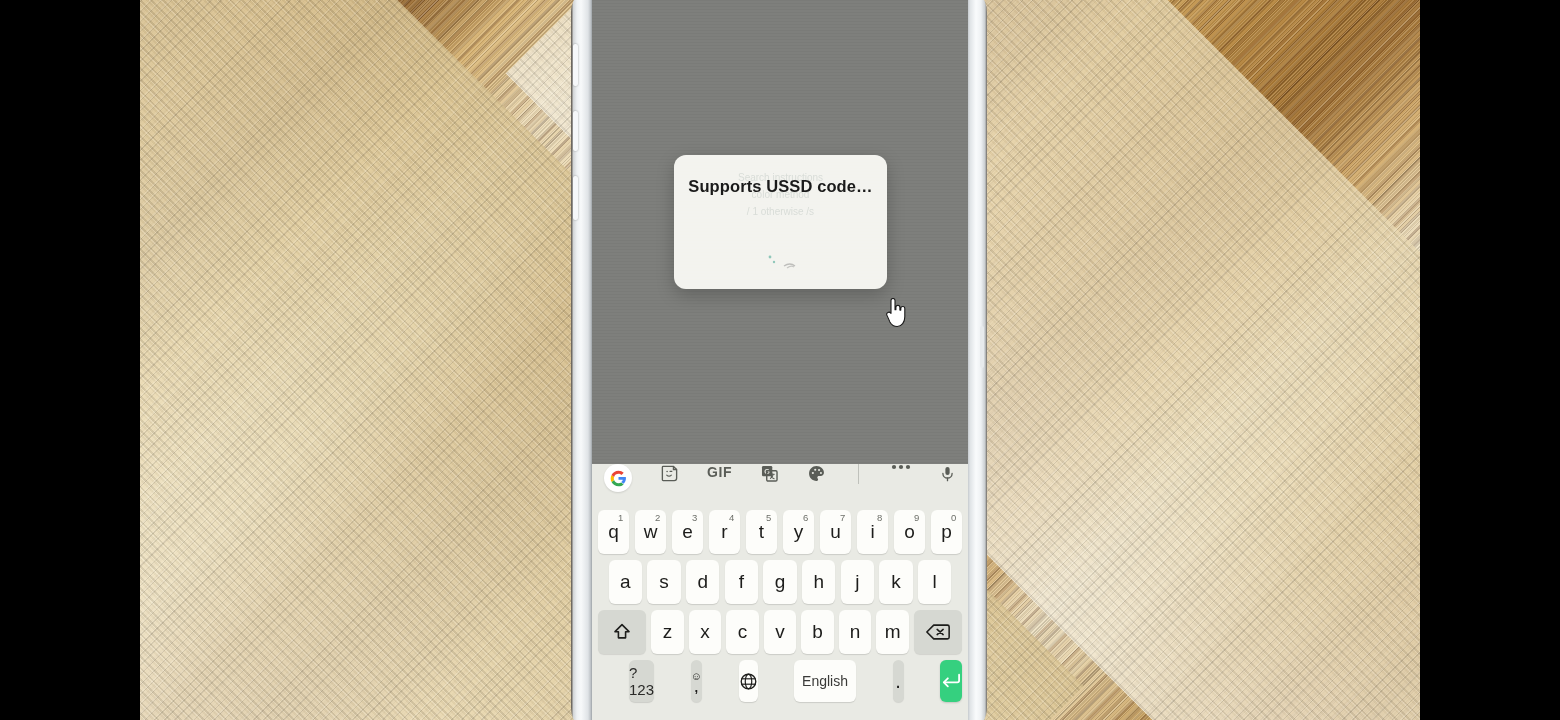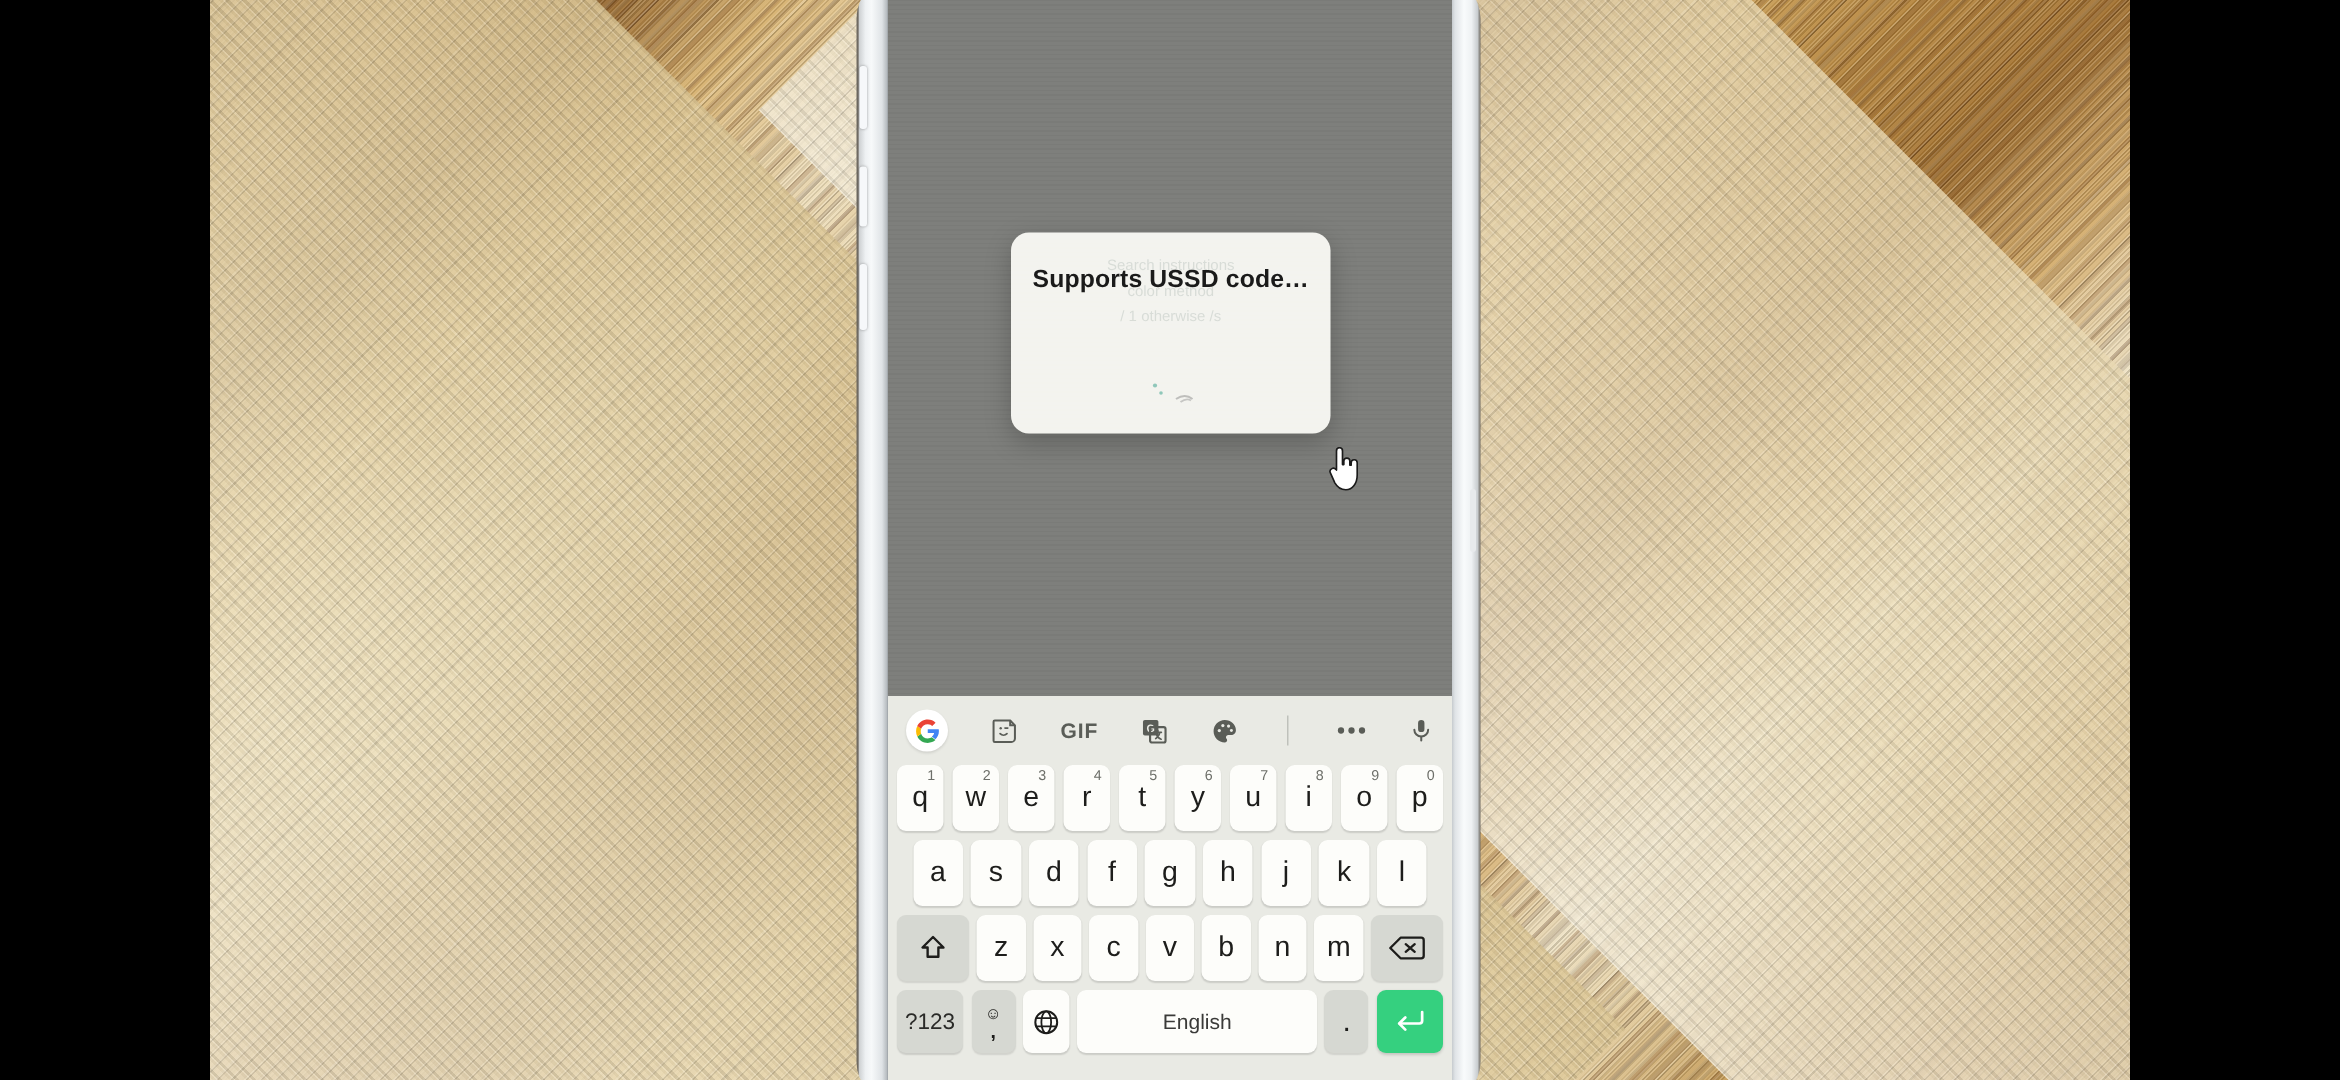--- a/index.html
+++ b/index.html
@@ -144,21 +144,21 @@
   .ussd-spinner{
     position:absolute; left:50%; top:96px; transform:translateX(-50%);
     width:46px; height:22px; opacity:.5;
   }
 
   
   .cursor{ position:absolute; left:292px; top:298px; width:22px; height:30px; }
 
   
   .kb{ position:absolute; left:0; top:464px; width:100%; height:256px; background:#e9eae4; }
-  .kb-toolbar{ position:relative; height:46px; display:flex; align-items:center; padding:0 12px; }
+  .kb-toolbar{ position:relative; height:46px; display:flex; align-items:flex-start; padding:0 12px; }
   .tb-item{ display:flex; align-items:center; justify-content:center; }
   .g-circle{
     width:28px; height:28px; border-radius:50%; background:#fff;
     display:flex; align-items:center; justify-content:center;
     box-shadow:0 1px 2px rgba(0,0,0,.12);
   }
   .tb-gap{ flex:1; }
   .gif-txt{ font-size:14px; font-weight:bold; color:#5a5d57; letter-spacing:.6px; font-family:"Liberation Sans",sans-serif; }
   .tb-div{ width:1px; height:20px; background:#bfc1bb; margin:0 4px; }
 
@@ -175,21 +175,21 @@
   .row2 { padding:0 11px; }
   .key.wide{ flex:1.5; }
   .key.space{ flex:4.1; font-size:14px; color:#3a3a38; }
   .key.comma{ background:#d6d8d2; box-shadow:0 1px 1px rgba(0,0,0,.10); flex:.75; flex-direction:column; }
   .key.comma .emo{ font-size:11px; line-height:12px; }
   .key.comma .cm{ font-size:13px; line-height:11px; font-weight:bold; }
   .key.period{ background:#d6d8d2; box-shadow:0 1px 1px rgba(0,0,0,.10); flex:.75; font-size:20px; }
   .key.globe{ flex:.8; }
   .key.sym{ background:#d6d8d2; flex:1.15; font-size:15px; color:#2a2a28; }
   .key.enter{ background:#35d07f; flex:1.15; box-shadow:0 1px 2px rgba(0,0,0,.16); }
-  .kb-row.bottom .key{ height:42px; }
+  .kb-row.bottom .key{ height:42px;margin-left:34px; }
 </style>
 </head>
 <body>
 
 <div id="stage">
 
   <div class="backdrop">
     <div class="plankA"></div>
     <div class="plankB"></div>
     <div class="grainoverlay"></div>

